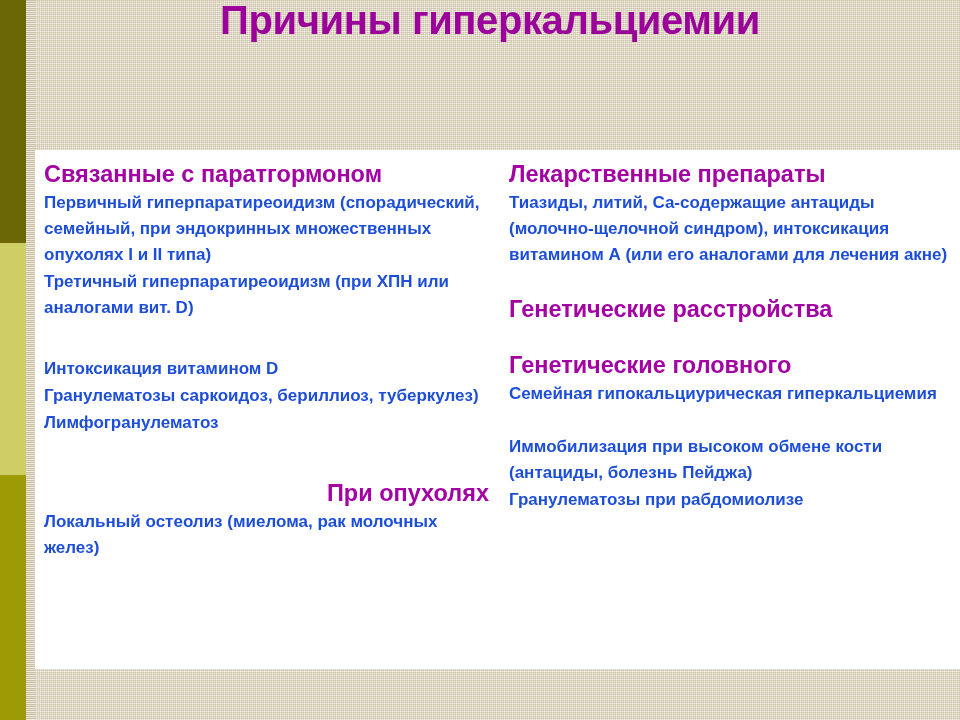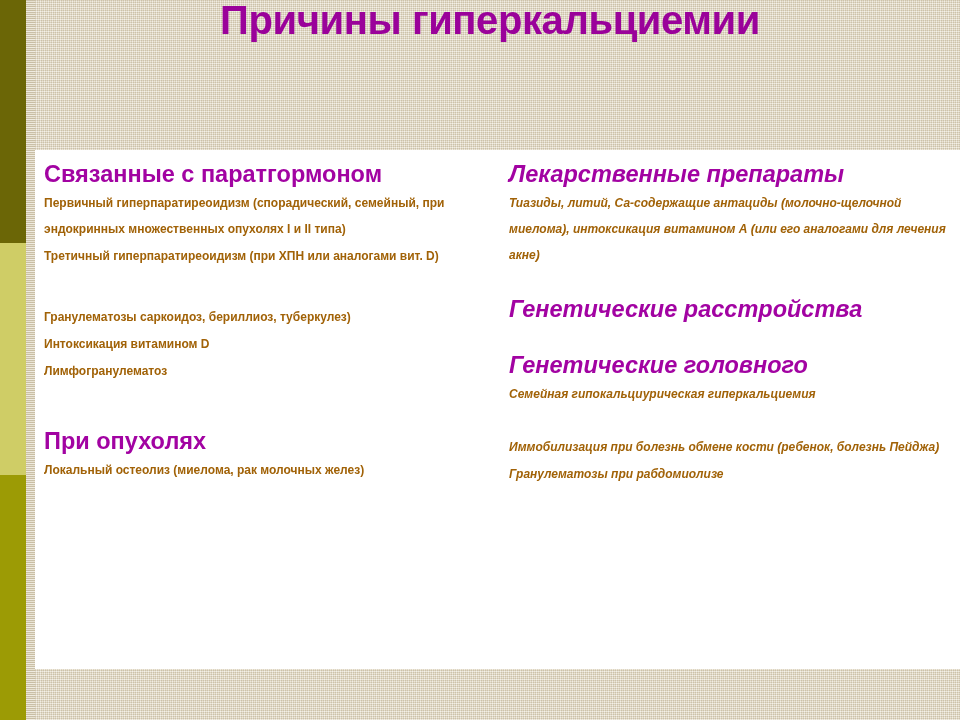--- a/index.html
+++ b/index.html
@@ -100,35 +100,35 @@
     background: #ffffff;
     display: flex;
     margin-top: 39px;
   }
 
   .col {
     box-sizing: border-box;
     position: relative;
   }
   .col-left  { width: 466px; padding: 9px 12px 0 9px; }
-  .col-right { width: 459px; padding: 9px 6px 0 8px; font-style: italic; }
+  .col-right { width: 459px; padding: 9px 6px 0 8px; }
 
   .sec-head {
     color: #a203a2;
     font-weight: bold;
     font-size: 23.5px;
     line-height: 30px;
     white-space: nowrap;
   }
-  .sec-head.center { text-align: left; }
+  .sec-head.center { text-align: right; }
 
   .item {
-    color: #a16207;
+    color: #1d4ed8;
     font-weight: bold;
-    font-size: 12px;
+    font-size: 17px;
     line-height: 26px;
     margin-top: 1px;
   }
   .gap-md { height: 26px; }
   .gap-lg { height: 34px; }
   .gap-xl { height: 42px; }
 </style>
 </head>
 <body>
 
@@ -146,46 +146,46 @@
   <div id="content">
 
     <div class="col col-left">
 
       <div class="sec-head">Связанные с паратгормоном</div>
       <div class="item">Первичный гиперпаратиреоидизм (спорадический, семейный, при эндокринных множественных опухолях I и II типа)</div>
       <div class="item">Третичный гиперпаратиреоидизм (при ХПН или аналогами вит. D)</div>
 
       <div class="gap-lg"></div>
 
+      <div class="item">Интоксикация витамином D</div>
       <div class="item">Гранулематозы саркоидоз, бериллиоз, туберкулез)</div>
-      <div class="item">Интоксикация витамином D</div>
       <div class="item">Лимфогранулематоз</div>
 
       <div class="gap-xl"></div>
 
       <div class="sec-head center">При опухолях</div>
       <div class="item">Локальный остеолиз (миелома, рак молочных желез)</div>
 
     </div>
 
     <div class="col col-right">
 
       <div class="sec-head">Лекарственные препараты</div>
-      <div class="item">Тиазиды, литий, Са-содержащие антациды (молочно-щелочной миелома), интоксикация витамином А (или его аналогами для лечения акне)</div>
+      <div class="item">Тиазиды, литий, Са-содержащие антациды (молочно-щелочной синдром), интоксикация витамином А (или его аналогами для лечения акне)</div>
 
       <div class="gap-md"></div>
 
       <div class="sec-head">Генетические расстройства</div>
 
       <div class="gap-md"></div>
 
       <div class="sec-head">Генетические головного</div>
       <div class="item">Семейная гипокальциурическая гиперкальциемия</div>
 
       <div class="gap-md"></div>
 
-      <div class="item">Иммобилизация при болезнь обмене кости (ребенок, болезнь Пейджа)</div>
+      <div class="item">Иммобилизация при высоком обмене кости (антациды, болезнь Пейджа)</div>
       <div class="item">Гранулематозы при рабдомиолизе</div>
 
     </div>
 
   </div>
 </div>
 
 </body></html>

